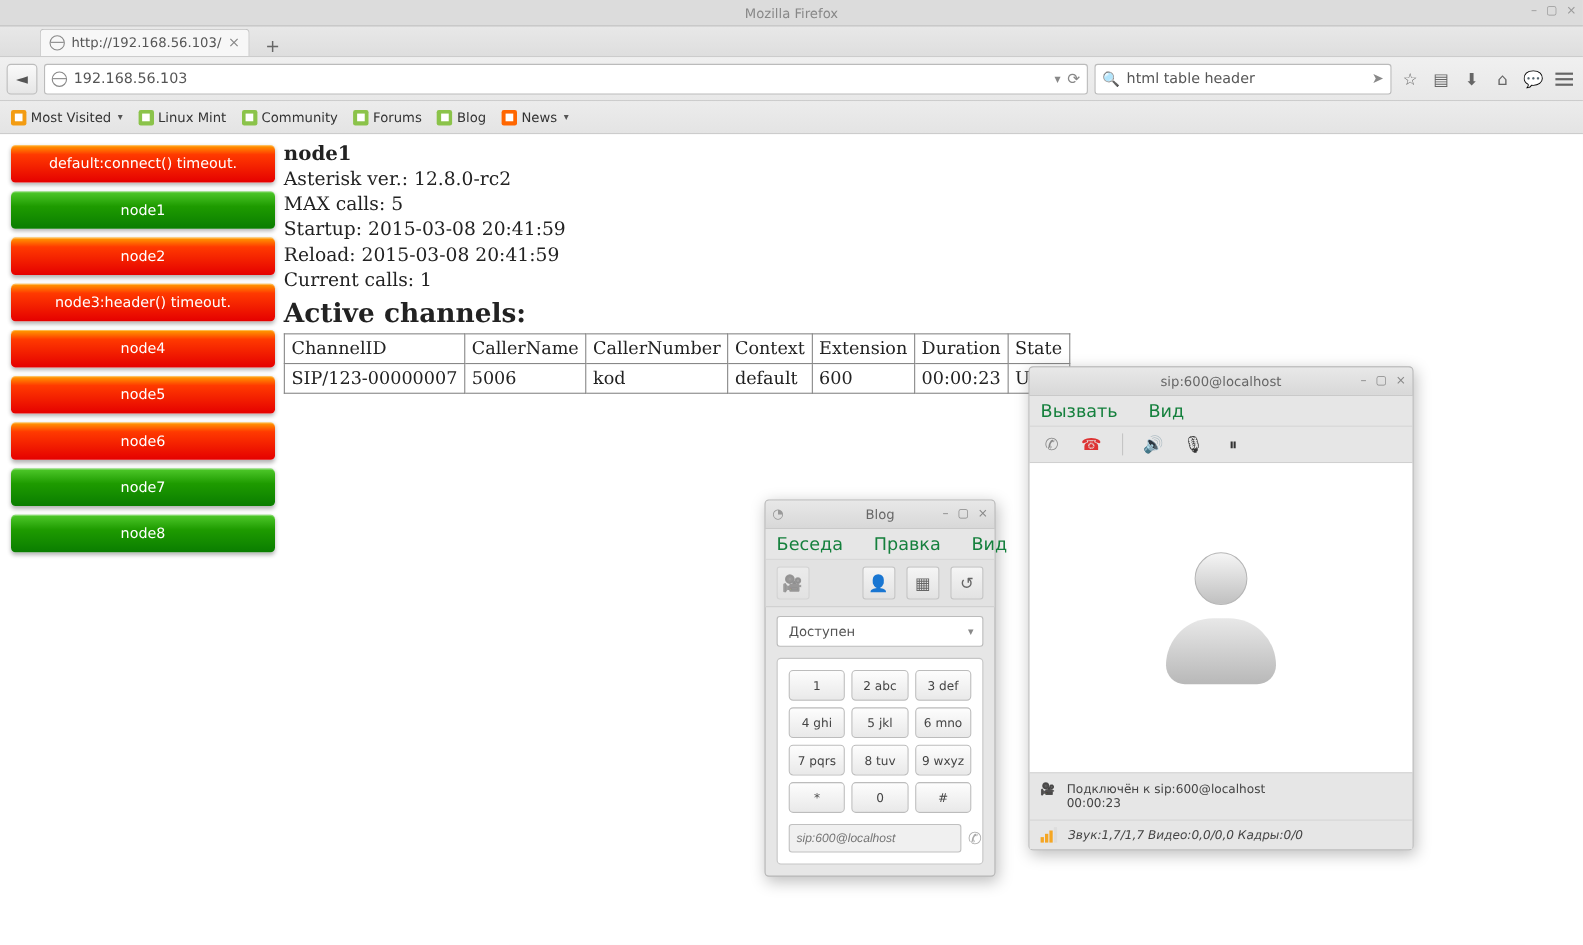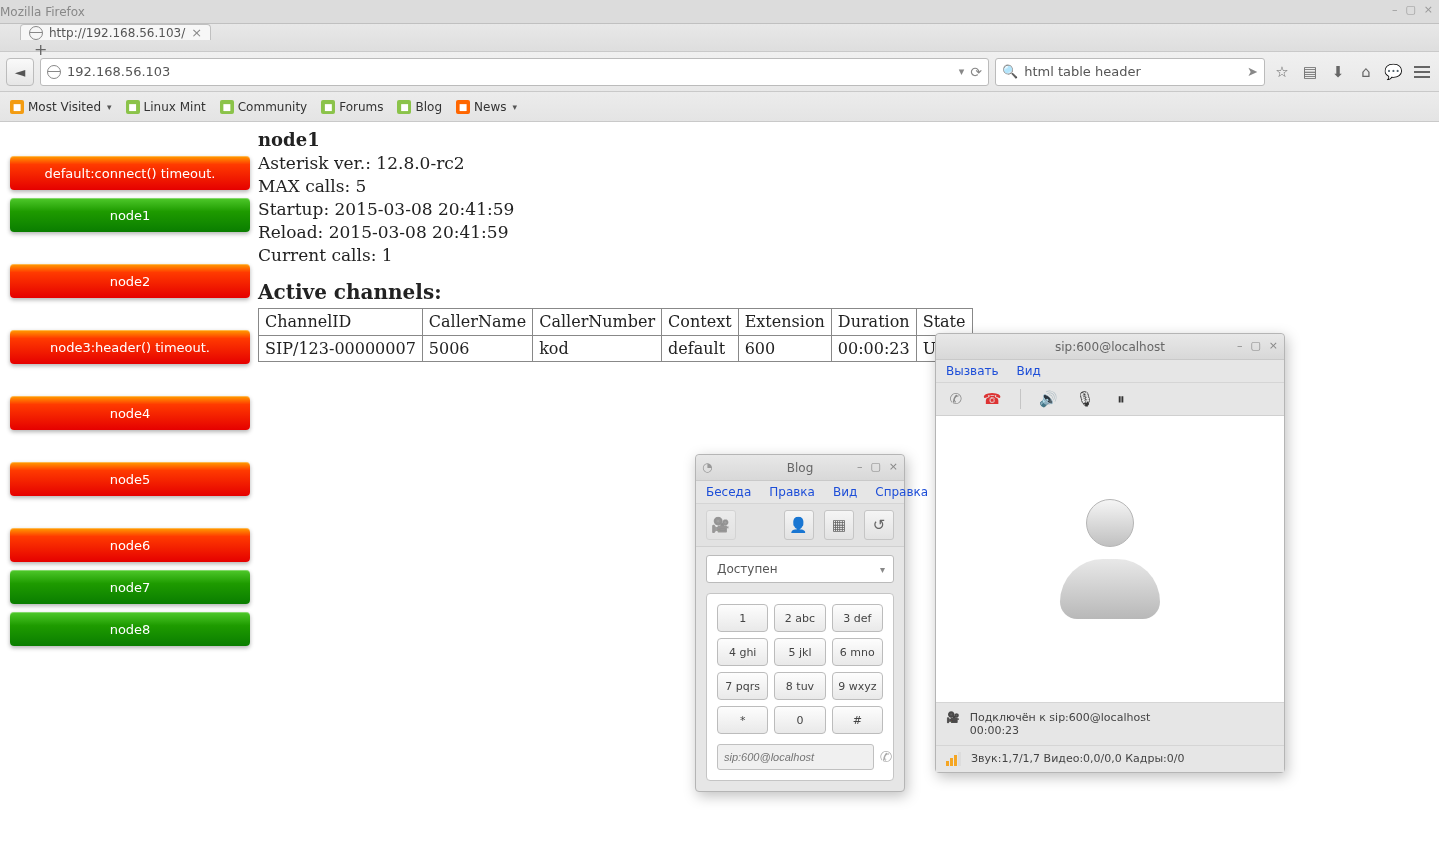--- a/index.html
+++ b/index.html
@@ -13,41 +13,41 @@
   overflow: hidden;
   position: relative;
 }
 
 .window-titlebar {
   height: 24px;
   background: #dcdcdc;
   border-bottom: 1px solid #c0c0c0;
   display: flex;
   align-items: center;
+  justify-content: center;
   color: #888;
   font-size: 12px;
   position: relative;
 }
 .window-controls {
   position: absolute;
   right: 6px;
   top: 3px;
   display: flex;
   gap: 8px;
   color: #999;
 }
 .window-controls span { font-size: 11px; cursor: default; }
 .tab-strip {
   height: 28px;
   background: linear-gradient(#e8e8e8,#dedede);
   border-bottom: 1px solid #c9c9c9;
   display: flex;
-  align-items: flex-start;
-  padding-left: 20px;
-  flex-direction: column;
+  align-items: flex-end;
+  padding-left: 36px;
 }
 .browser-tab {
   height: 25px;
   min-width: 180px;
   background: #f7f7f7;
   border: 1px solid #c0c0c0;
   border-bottom: none;
   border-radius: 4px 4px 0 0;
   display: flex;
   align-items: center;
@@ -111,25 +111,25 @@
   padding:6px;
   font-family: Georgia, "DejaVu Serif", serif;
 }
 .layout { display:flex; gap:4px; align-items:flex-start;}
 .nodelist { display:flex;flex-direction:column;gap:8px;padding:4px; }
 .node-btn {
   width:240px;height:34px;border-radius:4px;border:none;color:#fff;font-size:13px;
   box-shadow: 0 2px 4px rgba(0,0,0,0.3), inset 0 1px 0 rgba(255,255,255,0.3);
   font-family: "DejaVu Sans", sans-serif;
 }
-.node-red { background: linear-gradient(#ff9f00 0%, #ff3a00 25%, #e50000 100%); margin-top: 24px; }
+.node-red { background: linear-gradient(#ff9f00 0%, #ff3a00 25%, #e50000 100%); }
 .node-green { background: linear-gradient(#4fc92b 0%, #1e9b00 40%, #0a7d00 100%); }
 .info { font-size:17px; line-height:1.35; color:#222; }
 .info .title { font-weight:bold; font-size:18px; }
-.channels-hdr { font-weight:bold; font-size:20px; margin-top:12px; }
+.channels-hdr { font-weight:bold; font-size:24px; margin-top:2px; }
 table.channels { border-collapse: collapse; margin-top:2px; }
 table.channels td { border:1px solid #888; padding:2px 6px; font-size:16px; }
 
 
 .app-window {
   position:absolute;
   background:#e6e6e6;
   border:1px solid #b5b5b5;
   border-radius:4px;
   box-shadow: 2px 4px 14px rgba(0,0,0,0.25);
@@ -137,21 +137,21 @@
   margin-top:28px;
 }
 .app-titlebar {
   height:26px;background:linear-gradient(#e8e8e8,#d8d8d8);
   display:flex;align-items:center;justify-content:center;position:relative;font-size:12px;color:#666;
   border-bottom:1px solid #c9c9c9;border-radius:4px 4px 0 0;
 }
 .app-titlebar .app-icon{position:absolute;left:6px;top:5px;width:14px;height:14px;font-size:12px;color:#999;}
 .app-titlebar .app-wc{position:absolute;right:6px;top:5px;display:flex;gap:8px;color:#888;font-size:11px;}
 .app-menubar {
-  display:flex;gap:18px;padding:4px 10px;font-size:12px;color:#1d4ed8;background:#e6e6e6;border-bottom:1px solid #d5d5d5;
+  display:flex;gap:28px;padding:4px 10px;font-size:16px;color:#15803d;background:#e6e6e6;border-bottom:1px solid #d5d5d5;
 }
 .ekiga-toolbar{display:flex;gap:10px;padding:6px 10px;background:#e2e2e2;border-bottom:1px solid #d0d0d0;}
 .ekiga-tbtn{width:30px;height:30px;background:linear-gradient(#f5f5f5,#e2e2e2);border:1px solid #c5c5c5;border-radius:3px;display:flex;align-items:center;justify-content:center;font-size:15px;color:#666;}
 .ekiga-tbtn.disabled{opacity:0.5}
 .ekiga-status{margin:8px 10px 10px;height:28px;background:#fff;border:1px solid #bbb;border-radius:3px;display:flex;align-items:center;padding:0 10px;font-size:12px;color:#555;position:relative;}
 .ekiga-status .chev{position:absolute;right:8px;font-size:10px;color:#888;}
 .ekiga-panel{margin:4px 10px 10px;background:#fff;border:1px solid #c5c5c5;border-radius:4px;padding:10px;}
 .dialpad{display:grid;grid-template-columns:repeat(3,1fr);gap:6px;}
 .dialkey{height:28px;background:linear-gradient(#fdfdfd,#e9e9e9);border:1px solid #bcbcbc;border-radius:4px;display:flex;align-items:center;justify-content:center;font-size:11px;color:#444;}
 .sipbar{display:flex;gap:6px;margin-top:10px;}
@@ -163,21 +163,21 @@
 .call-icons .ci{width:20px;height:20px;display:flex;align-items:center;justify-content:center;font-size:15px;}
 .call-icons .sep{width:1px;height:20px;background:#c5c5c5;margin:0 2px;}
 .ci.green{color:#888;}
 .ci.red{color:#d33;}
 .call-body{flex:1;background:#fff;margin:0;display:flex;flex-direction:column;}
 .avatar-area{flex:1;display:flex;align-items:center;justify-content:center;background:#fff;}
 .person-avatar{width:100px;height:120px;position:relative;}
 .person-avatar .head{width:48px;height:48px;border-radius:50%;background:linear-gradient(#f5f5f5,#c0c0c0);position:absolute;top:0;left:26px;border:1px solid #b5b5b5;}
 .person-avatar .body{width:100px;height:60px;border-radius:50px 50px 20px 20px;background:linear-gradient(#e8e8e8,#b8b8b8);position:absolute;bottom:0;}
 .call-status{display:flex;align-items:flex-start;gap:10px;padding:8px 10px;font-size:11px;color:#444;border-top:1px solid #d5d5d5;background:#e6e6e6;}
-.call-stats{display:flex;gap:10px;padding:6px 10px;font-size:11px;color:#444;border-top:1px solid #d5d5d5;background:#e6e6e6;}
+.call-stats{display:flex;align-items:center;gap:10px;padding:6px 10px;font-size:11px;color:#444;border-top:1px solid #d5d5d5;background:#e6e6e6;font-style:italic;}
 .bars{display:inline-flex;align-items:flex-end;gap:1px;}
 .bars span{width:3px;background:#f5a623;}
 .bars span:nth-child(1){height:5px;}
 .bars span:nth-child(2){height:8px;}
 .bars span:nth-child(3){height:11px;}
 .bars span:nth-child(4){height:14px;background:#ddd;}
 
 #ekiga-window{top:426px;left:695px;width:210px;}
 #call-window{top:305px;left:935px;width:350px;height:440px;display:flex;flex-direction:column;}
 </style>

